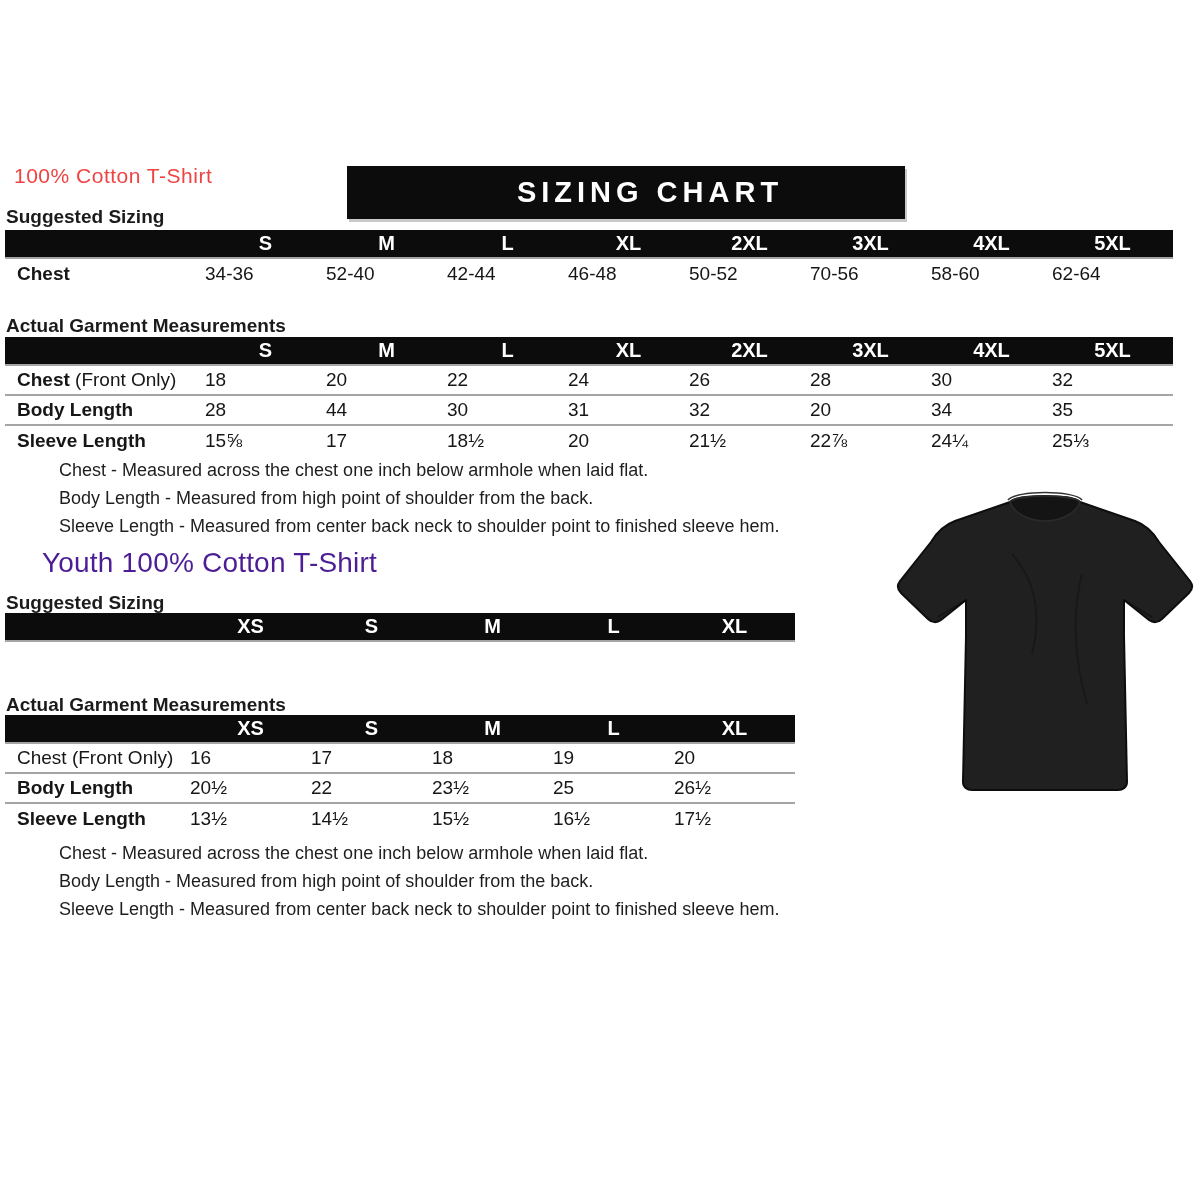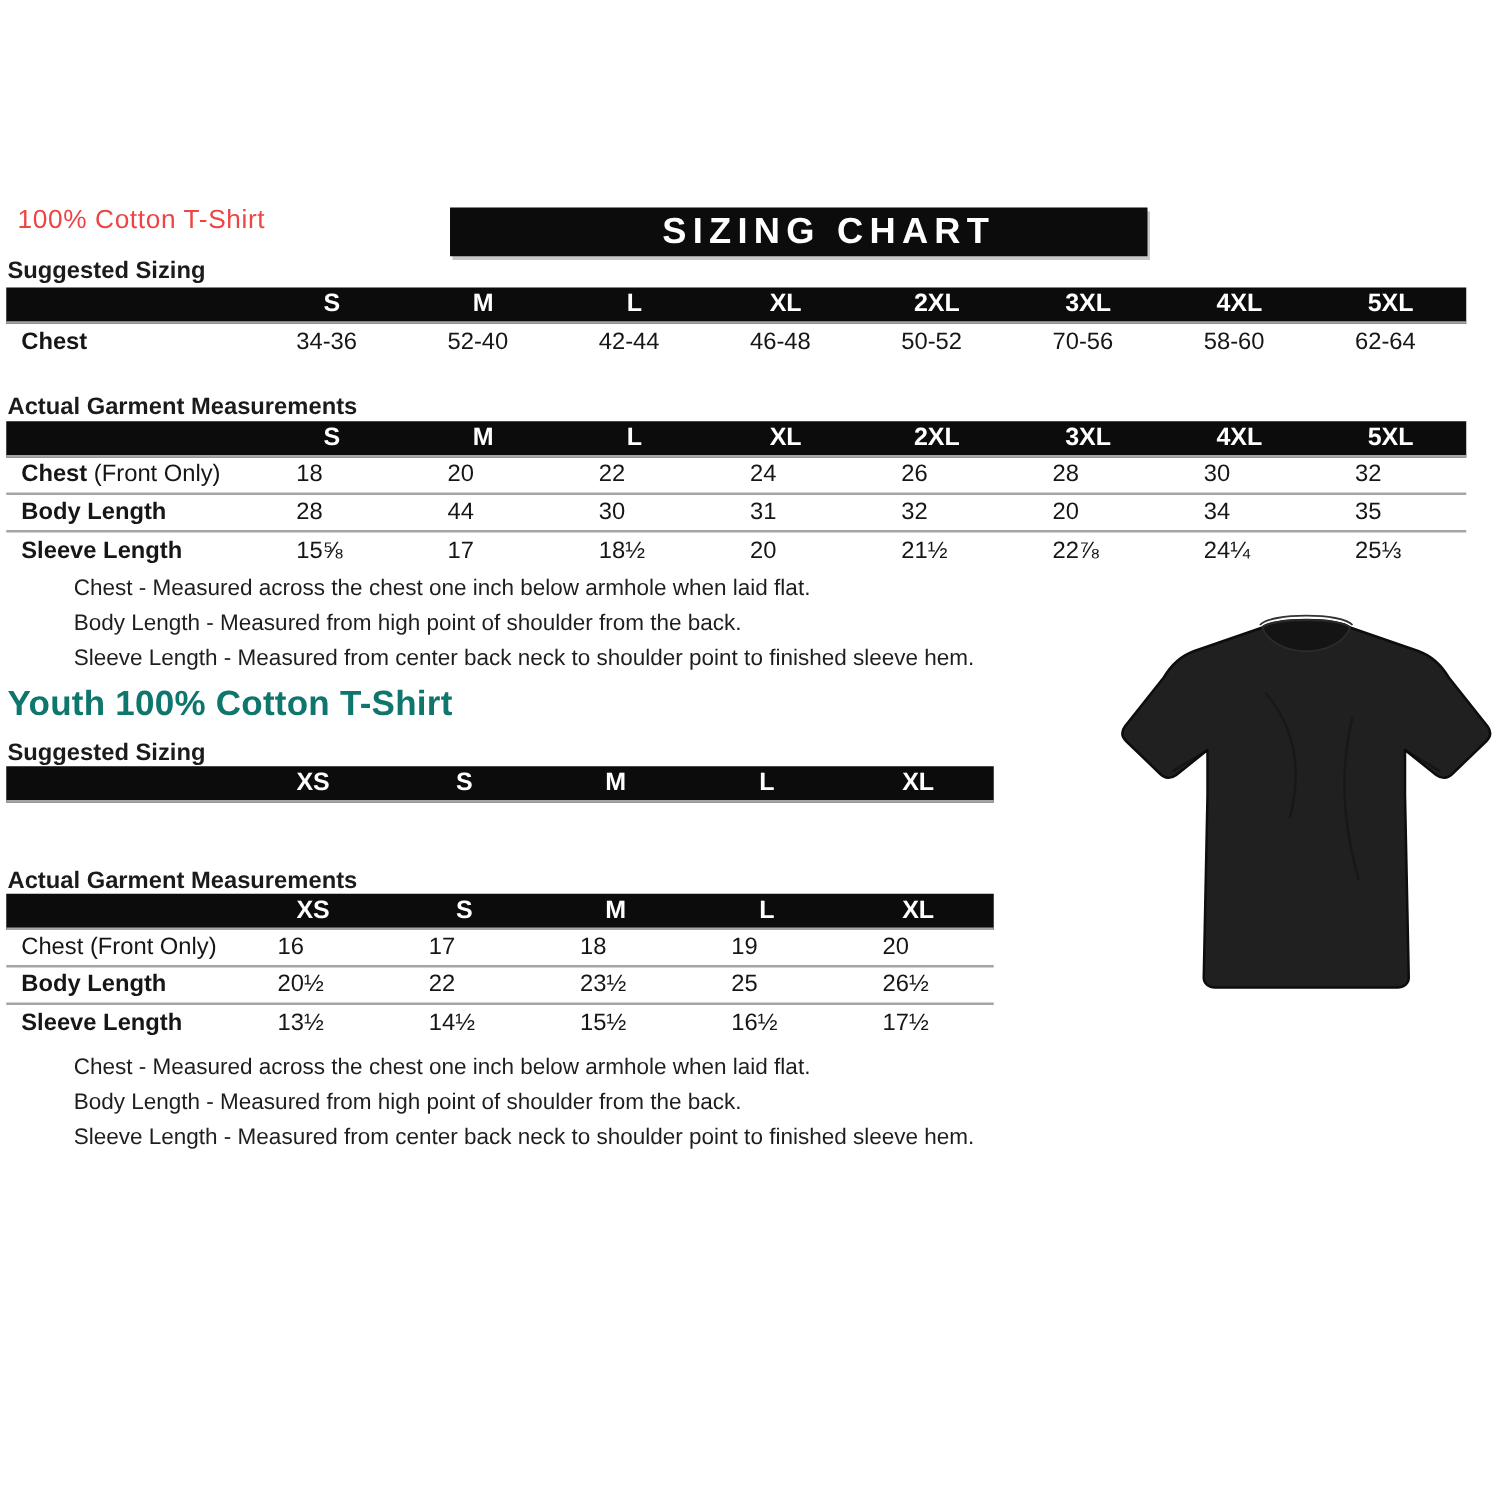--- a/index.html
+++ b/index.html
@@ -12,22 +12,22 @@
     color:#161616;
     overflow:hidden;
   }
   .abs { position:absolute; }
 
   .page-title {
     font-size:21px; font-weight:400; color:#ef4444;
     letter-spacing:0.5px; white-space:nowrap;
   }
   .youth-title {
-    font-size:28px; font-weight:700; color:#0f766e;
-    letter-spacing:0.2px; white-space:nowrap;
+    font-size:28px; font-weight:400; color:#4c1d95;
+    letter-spacing:0.2px; white-space:nowrap;margin-left:36px;
   }
   .banner {
     background:#0c0c0c; color:#ffffff;
     display:flex; align-items:center; justify-content:center;
     font-weight:700; font-size:29px; letter-spacing:5px;
     box-shadow:2px 3px 0 #c9c9c9;
     white-space:nowrap;
   }
   .section-label {
     font-size:19px; font-weight:700; color:#1b1b1b; white-space:nowrap;
@@ -40,42 +40,42 @@
     height:29px; background:#0c0c0c;
     border-bottom:2px solid #a5a5a5;
   }
   .t-corner { width:var(--labelw); flex:none; height:100%; }
   .t-col {
     flex:1; text-align:center;
     color:#ffffff; font-weight:700; font-size:20px; line-height:27px;
   }
   .t-row {
     display:flex; align-items:center;
-    height:30px; border-bottom:2px solid #a5a5a5;gap:32px;
+    height:30px; border-bottom:2px solid #a5a5a5;
   }
   .t-row:last-child { border-bottom:none; }
   .t-label {
     width:var(--labelw); flex:none;
     padding-left:12px; font-size:19px; white-space:nowrap;
   }
   .t-label .b { font-weight:700; }
   .t-cell { flex:1; text-align:left; font-size:19px; }
 
   .notes .note {
     height:28px; font-size:18px; color:#1e1e1e; white-space:nowrap;margin-left:45px;
   }
 </style>
 </head>
 <body>
 
 <div id="canvas">
 
   <div class="abs page-title" style="left:14px; top:164px;">100% Cotton T-Shirt</div>
 
-  <div class="abs banner" style="left:360px; top:166px; width:558px; height:39px;padding-left:48px;">SIZING CHART</div>
+  <div class="abs banner" style="left:347px; top:166px; width:558px; height:53px;padding-left:48px;">SIZING CHART</div>
 
   <div class="abs section-label" style="left:6px; top:206px;">Suggested Sizing</div>
 
   <div class="sz-table" style="left:5px; top:230px; width:1168px; --labelw:200px;">
       <div class="t-head">
         <div class="t-corner"></div>
         <div class="t-col">S</div>
         <div class="t-col">M</div>
         <div class="t-col">L</div>
         <div class="t-col">XL</div>

